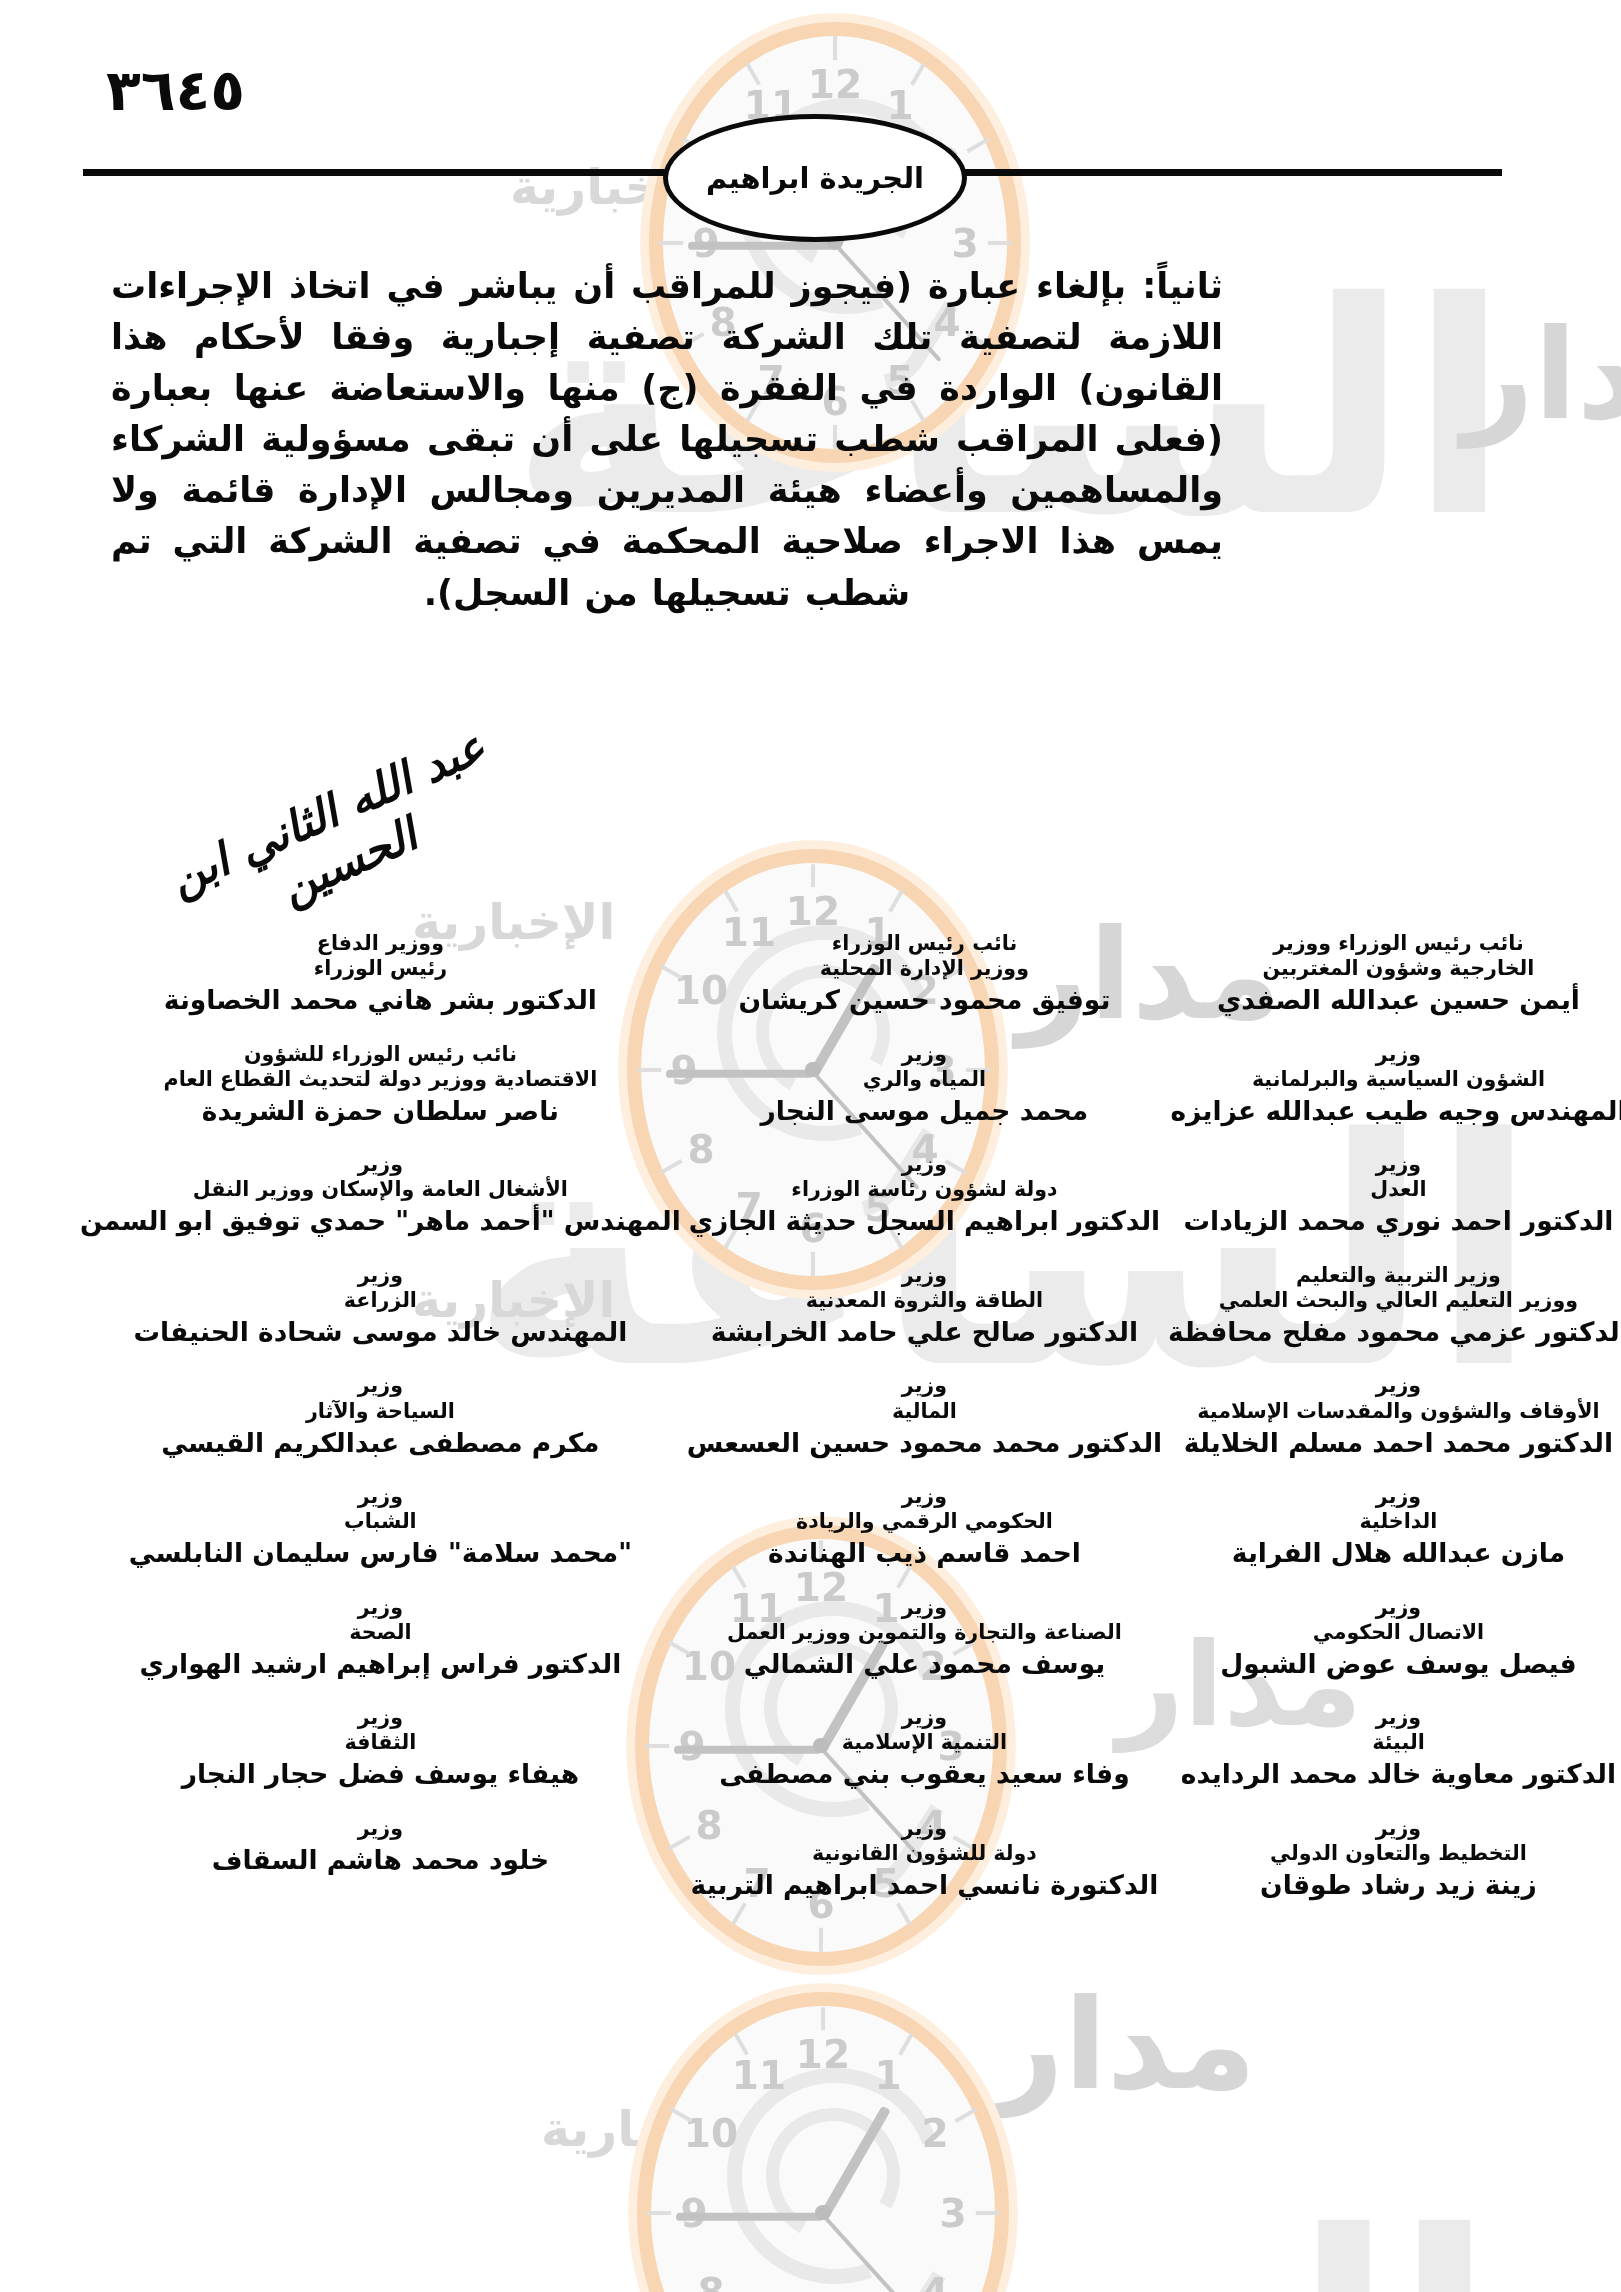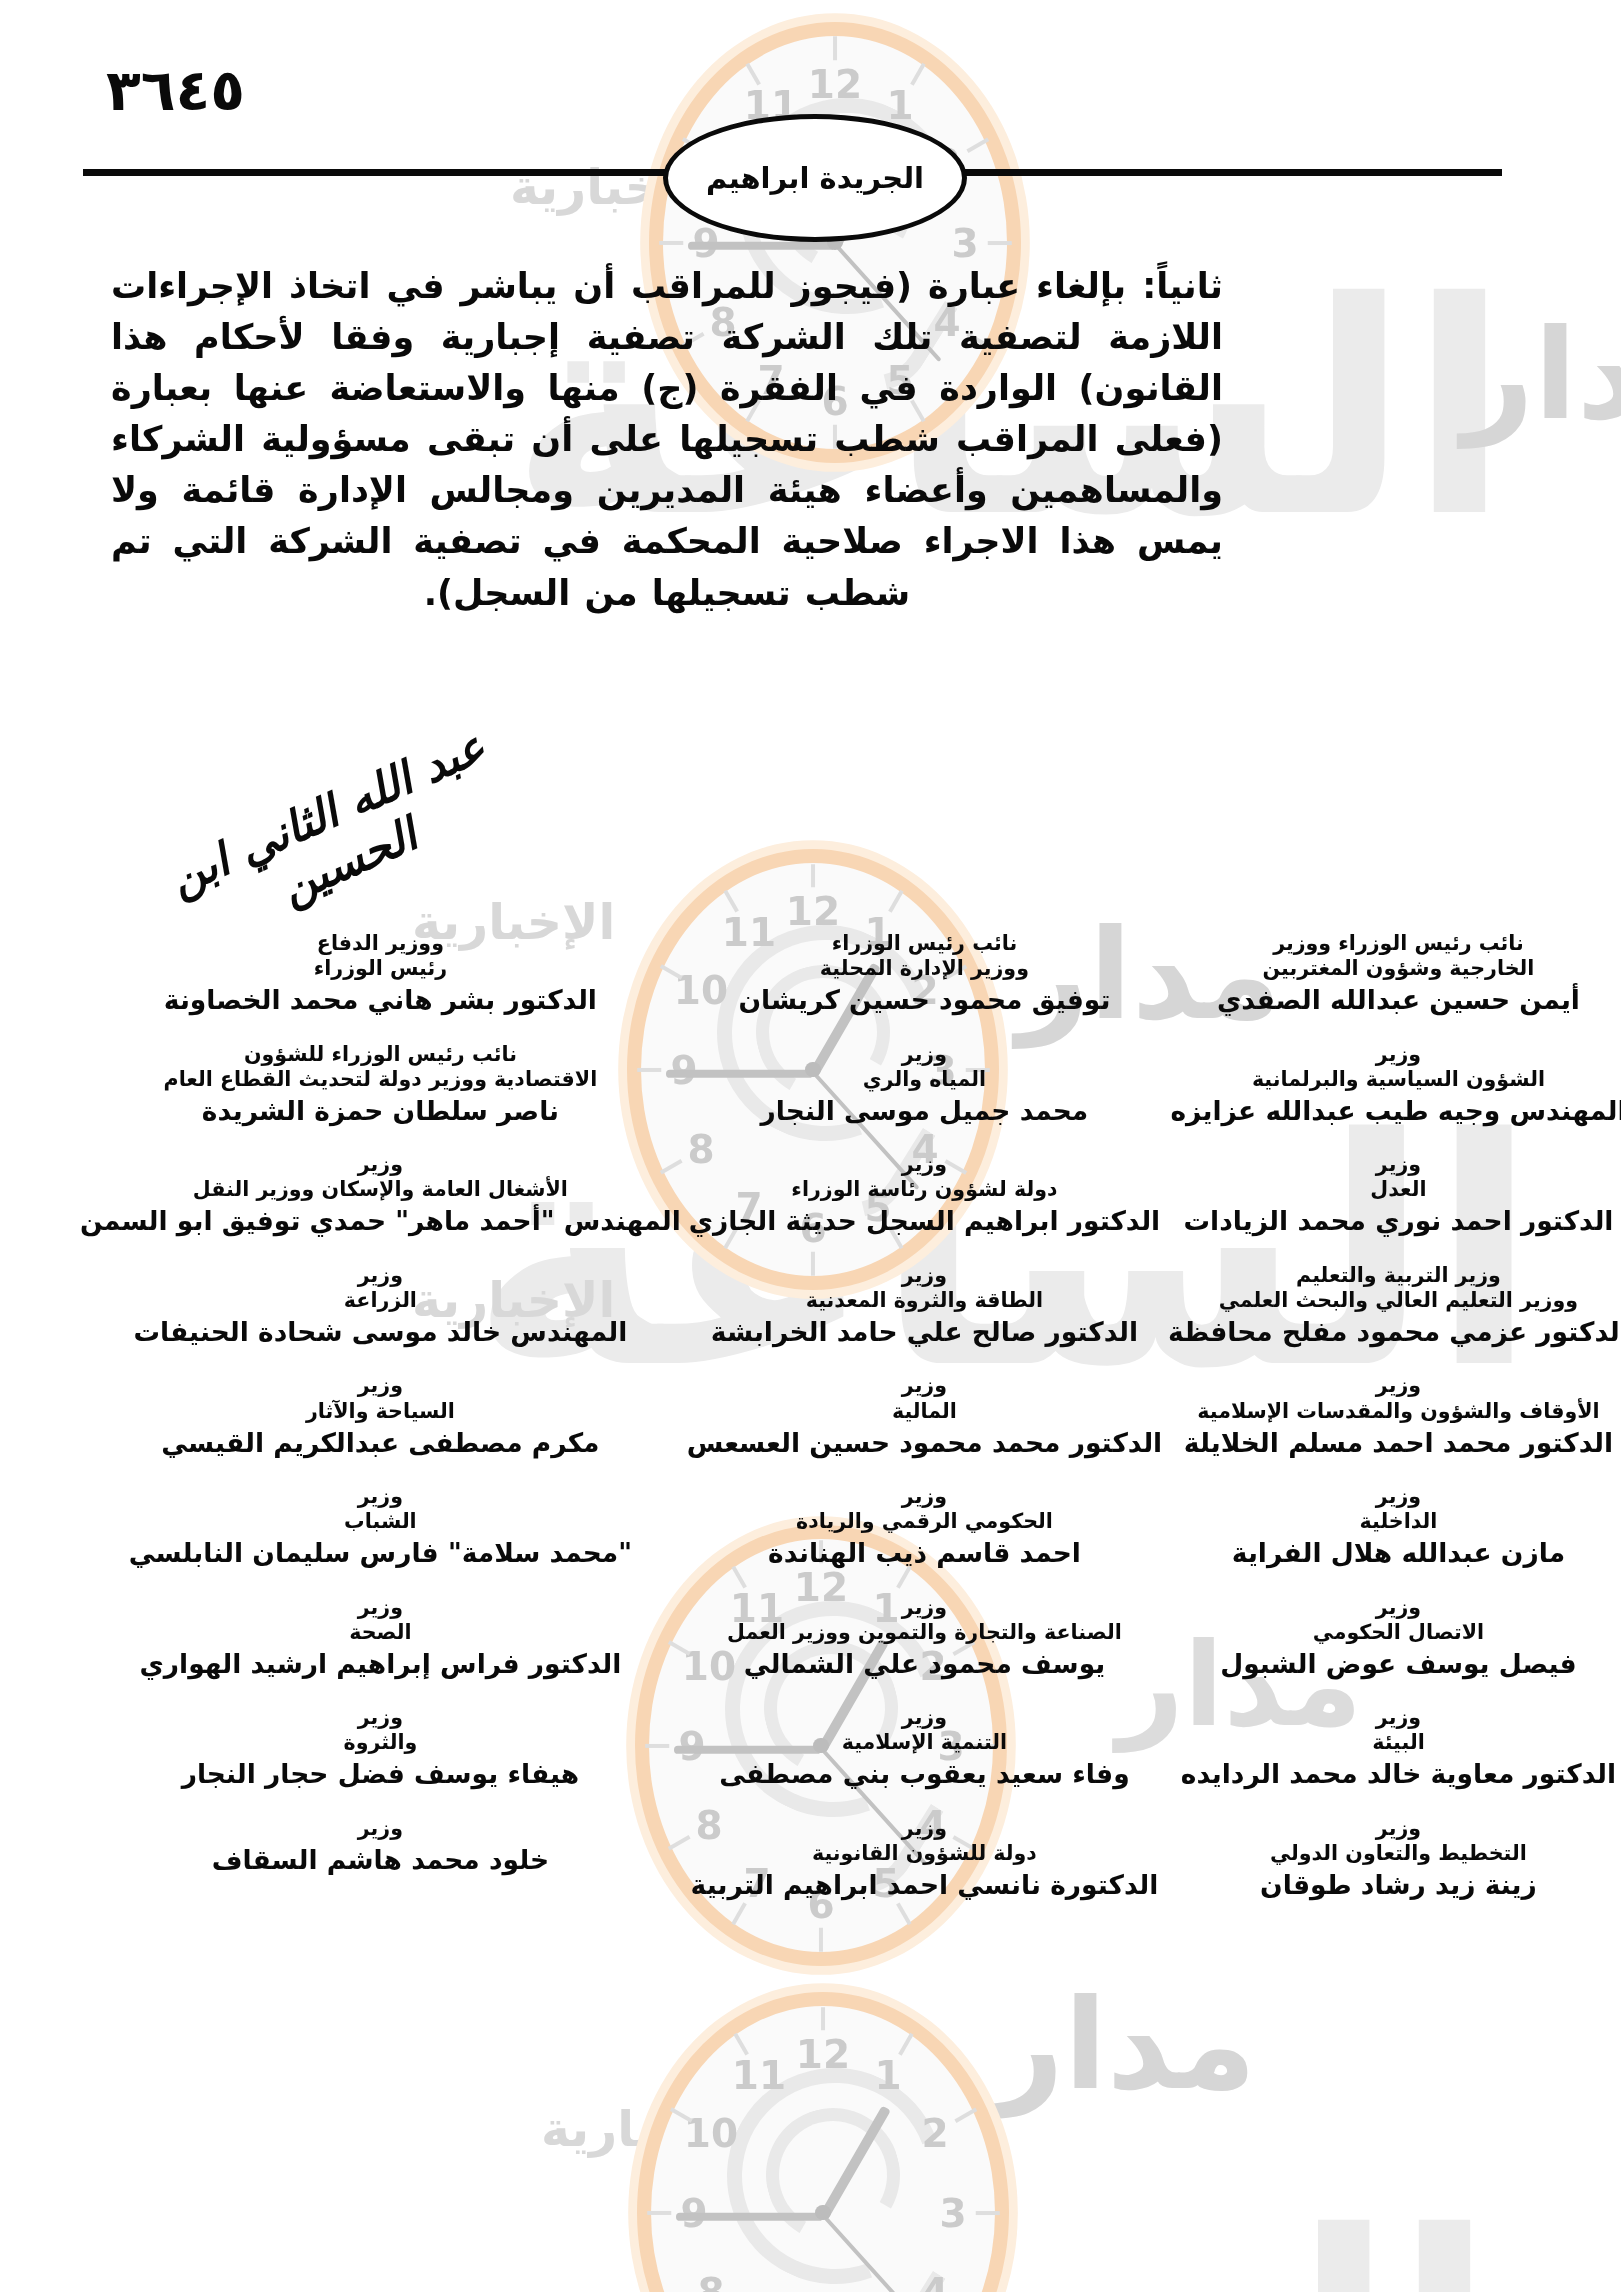--- a/index.html
+++ b/index.html
@@ -376,21 +376,21 @@
         <div class="m-cell">
           <div class="m-title">
             <div>وزير</div>
             <div>الاتصال الحكومي</div>
           </div>
           <div class="m-name">فيصل يوسف عوض الشبول</div>
         </div>
         <div class="m-cell">
           <div class="m-title">
             <div>وزير</div>
-            <div>والثروة</div>
+            <div>الثقافة</div>
           </div>
           <div class="m-name">هيفاء يوسف فضل حجار النجار</div>
         </div>
         <div class="m-cell">
           <div class="m-title">
             <div>وزير</div>
             <div>التنمية الإسلامية</div>
           </div>
           <div class="m-name">وفاء سعيد يعقوب بني مصطفى</div>
         </div>

